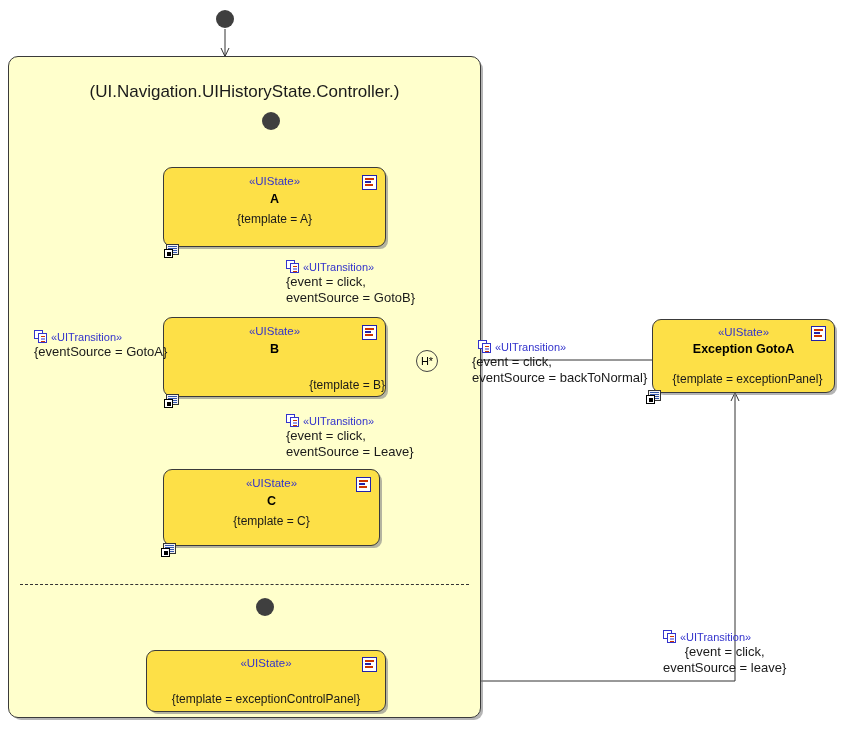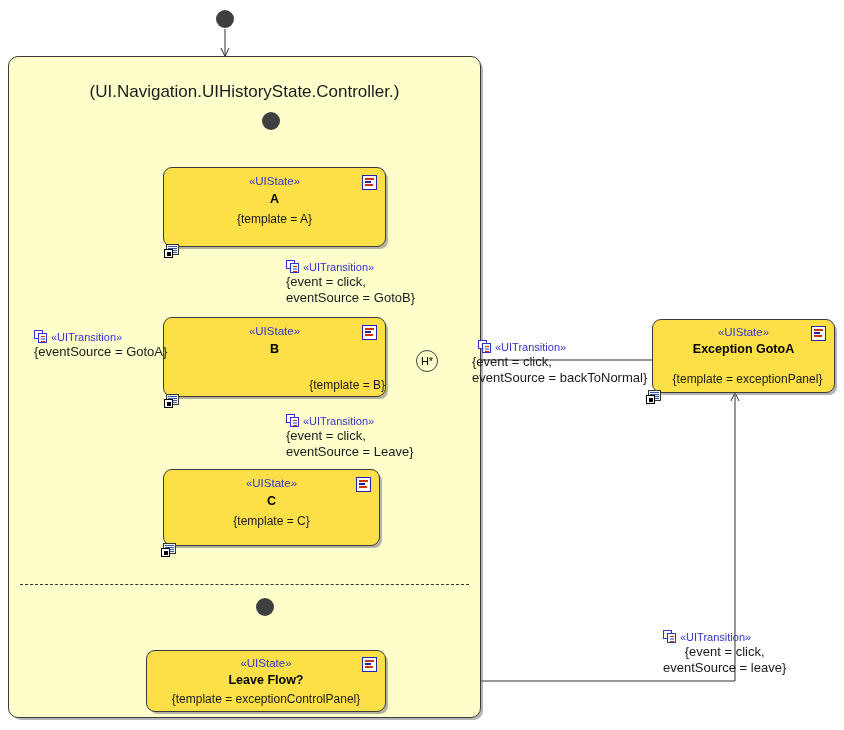--- a/index.html
+++ b/index.html
@@ -290,21 +290,20 @@
     </span>
     <span class="small">
       <s></s>
     </span>
 </div>
 
 <div class="initial" style="left:256px; top:598px;"></div>
 
 <div class="state" style="left:146px; top:650px; width:240px; height:62px;">
   <div class="stereo" style="top:6px;">«UIState»</div>
-  <div class="sname" style="top:22px;">Leave Flow?</div>
   <div class="tagval" style="top:41px;">{template = exceptionControlPanel}</div>
   <div class="note-icon" style="right:8px; top:6px;">
       <i></i>
       <i></i>
       <i></i>
     </div>
 </div>
 
 <div class="state" style="left:652px; top:319px; width:183px; height:74px;">
   <div class="stereo" style="top:6px;">«UIState»</div>

